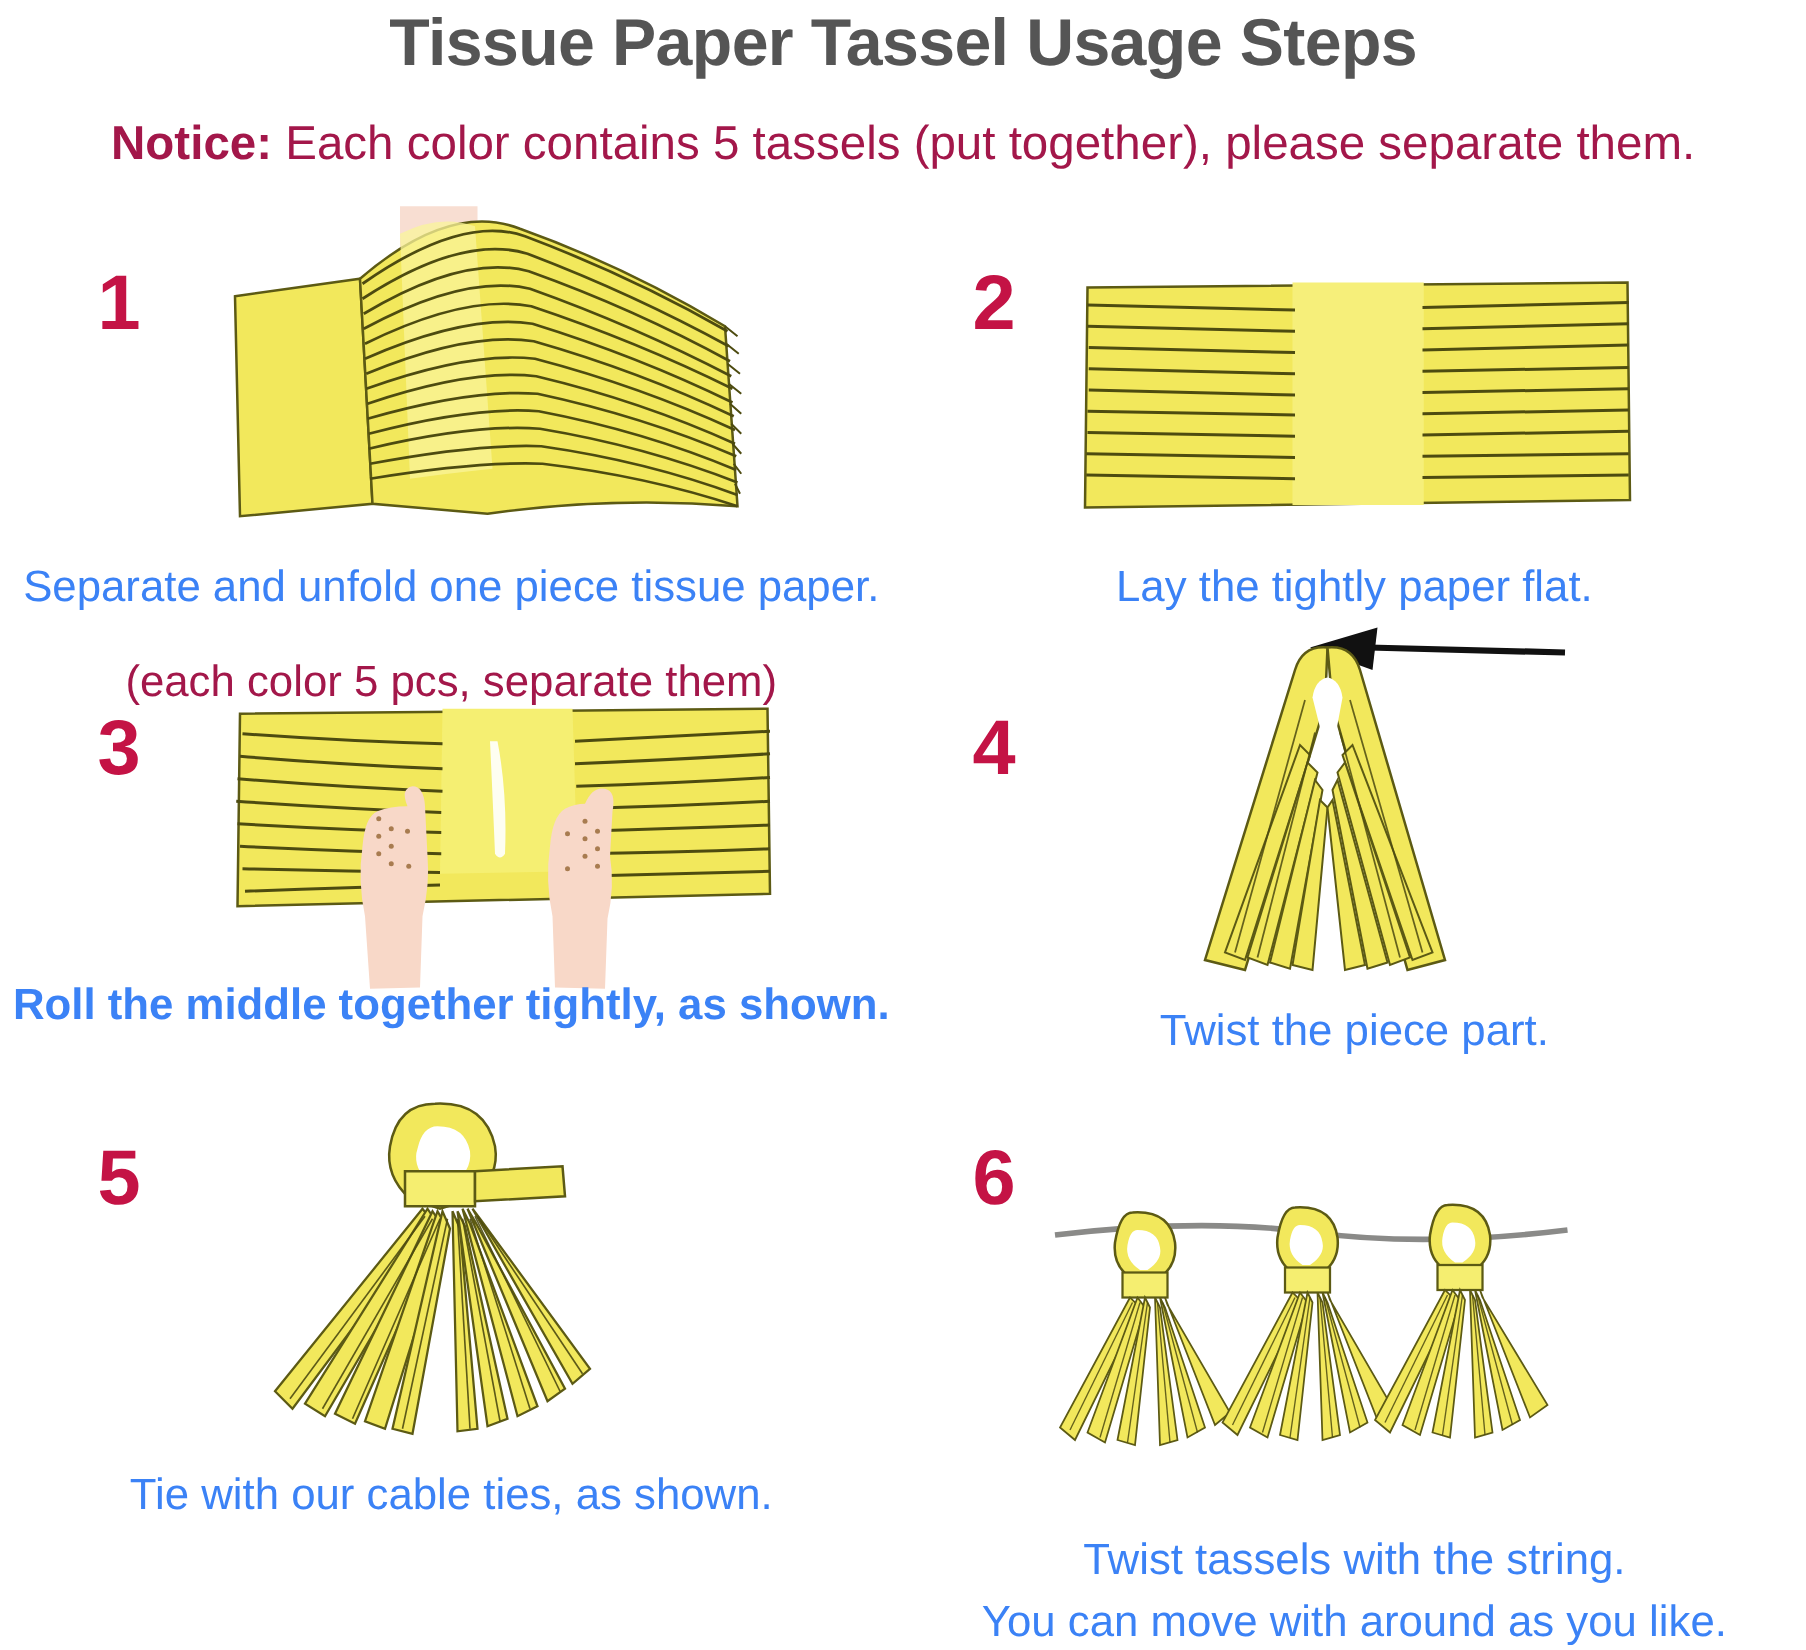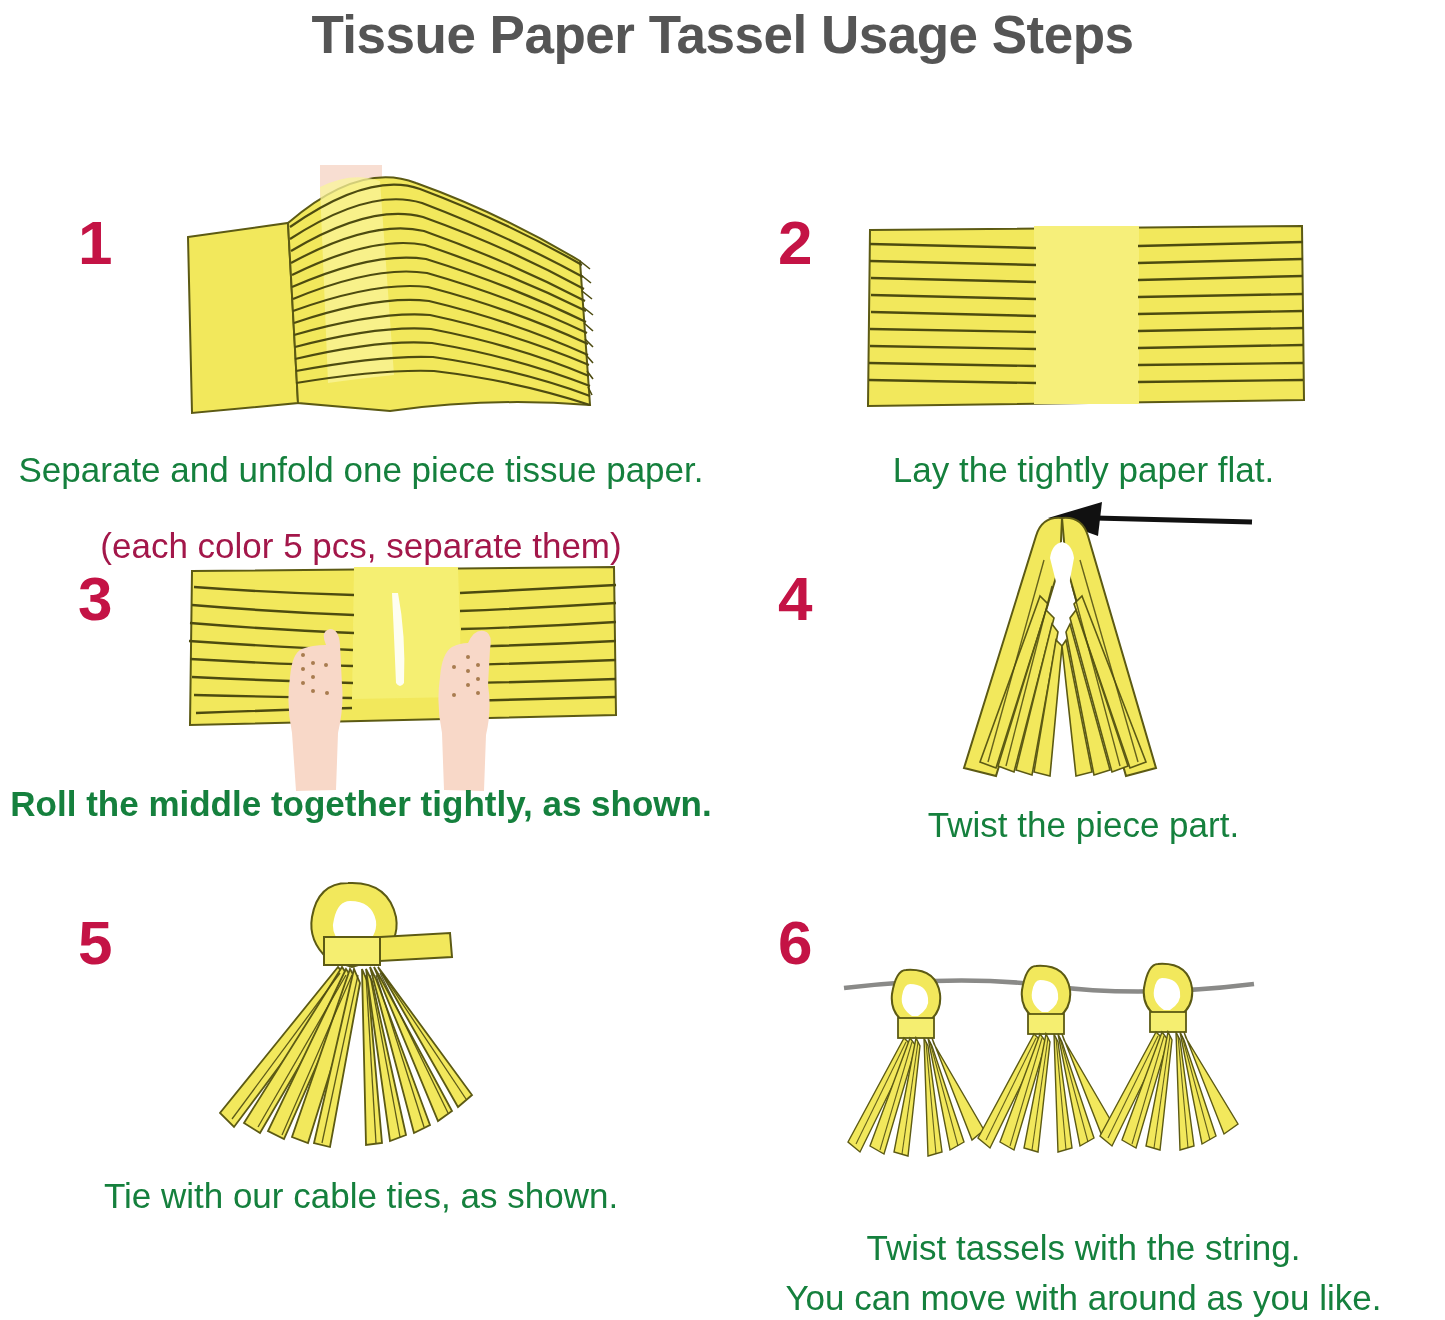--- a/index.html
+++ b/index.html
@@ -26,34 +26,37 @@
   
   .col-l{position:absolute;left:0;width:722px;}
   .col-r{position:absolute;left:722px;width:723px;}
 
   .stepnum{
     position:absolute;font-size:62px;font-weight:bold;color:#c41345;
     line-height:1;font-family:"Liberation Sans", sans-serif;
   }
   .caption{
     position:absolute;width:100%;text-align:center;
-    font-size:35px;color:#15803d;white-space:nowrap;
+    font-size:35px;color:#3b82f6;white-space:nowrap;
     font-family:"Liberation Sans", sans-serif;
   }
   .caption.sub{color:#a3174a;}
   .art{position:absolute;}
   svg{display:block;overflow:visible;}
 </style>
 </head>
 <body>
 
 <div class="page">
 
   <div class="title">Tissue Paper Tassel Usage Steps</div>
 
+  <div class="notice">
+    <b>Notice:</b><span> Each color contains 5 tassels (put together), please separate them.</span>
+  </div>
 
   <div class="stepnum" style="left:78px;top:212px;">1</div>
 
   <div class="art" style="left:170px;top:165px;">
     <svg width="430" height="265" viewBox="0 0 430 265">
 
       <path d="M150 0 L150 55 Q160 80 185 78 Q208 76 212 52 L212 0 Z" fill="#f8ded2" stroke="none"></path>
 
       <path d="M18 72 L118 58 L128 238 L22 248 Z" fill="#f2e85c" stroke="#5c5a14" stroke-width="2"></path>
 

